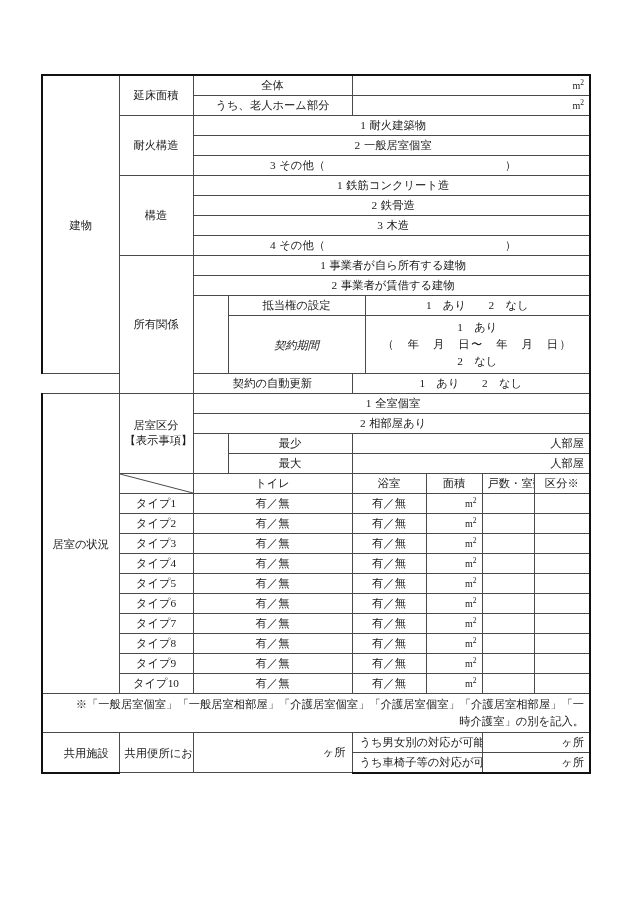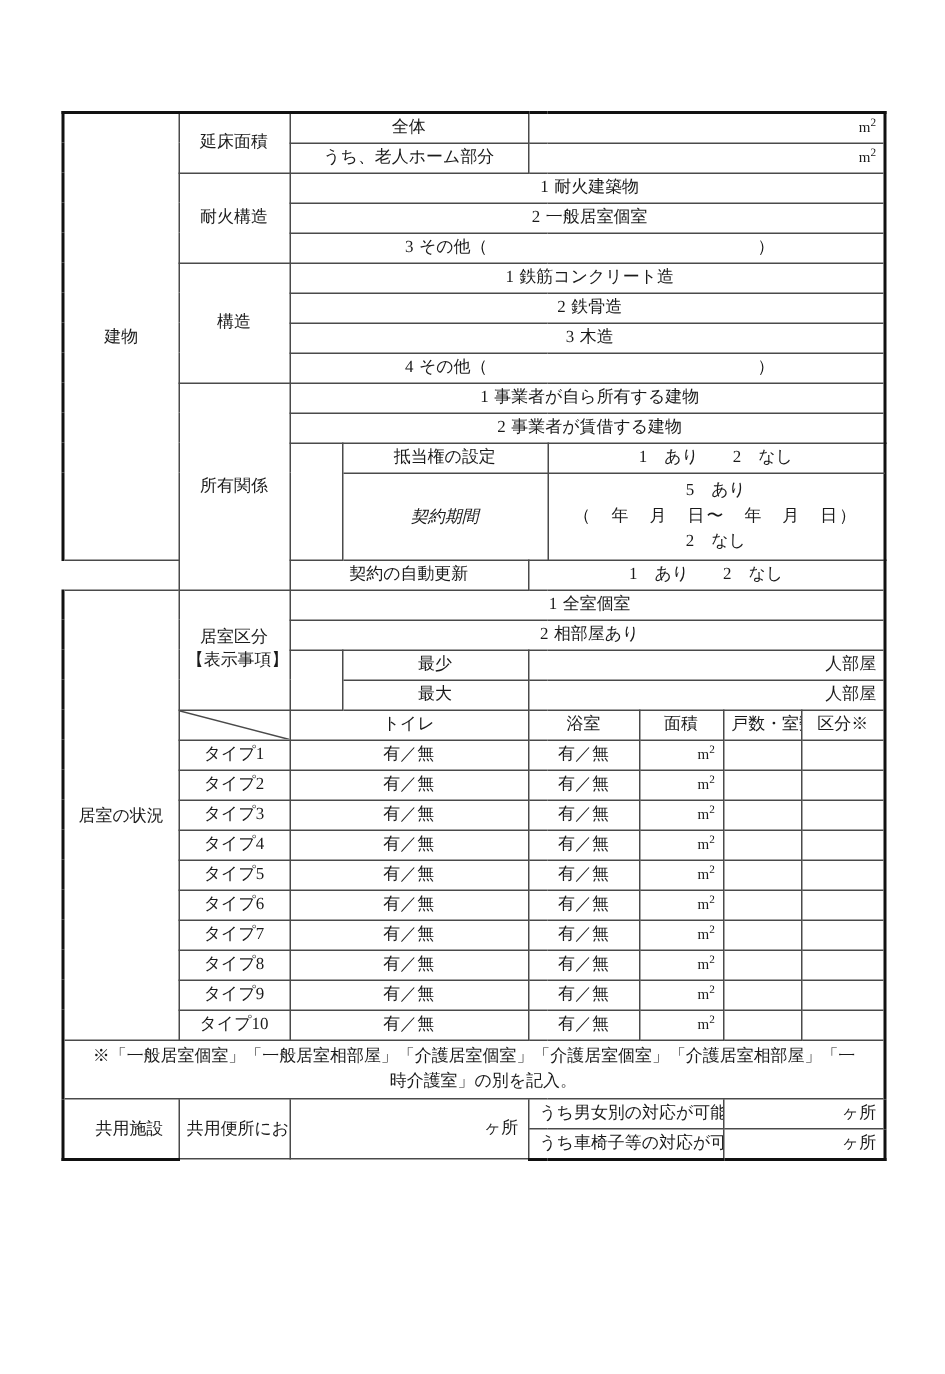--- a/index.html
+++ b/index.html
@@ -85,21 +85,21 @@
     width: 100%;
     height: 100%;
     display: block;
   }
 
   .note {
     font-size: 11.3px;
     line-height: 1.5;
     white-space: normal;
     padding: 4px 6px 5px 6px;
-    text-align: center;
+    text-align: right;
   }
   .note .hang {
     display: block;
     padding-left: 1.1em;
     text-indent: -1.1em;
   }
 
   .wrap2 {
     white-space: normal;
     line-height: 1.5;
@@ -176,21 +176,21 @@
     <tr>
       <td style="border-left:none;border-top:none;border-bottom:none;"></td>
       <td colspan="2" class="l pad-l">抵当権の設定</td>
       <td colspan="5" class="l frame-right pad-l">1　あり　　2　なし</td>
     </tr>
 
     <tr>
       <td style="border-left:none;border-top:none;border-bottom:none;"></td>
       <td colspan="2" class="l top pad-l" style="padding-top:4px;font-style:italic;">契約期間</td>
       <td colspan="5" class="l frame-right pad-l stack" style="padding-top:3px;padding-bottom:3px;white-space:normal;">
-        <div>5　あり</div>
+        <div>1　あり</div>
         <div class="indent-date">（　年　月　日〜　年　月　日）</div>
         <div>2　なし</div>
       </td>
     </tr>
 
     <tr>
       <td style="border-left:none;border-top:none;border-bottom:none;"></td>
       <td colspan="2" class="l pad-l">契約の自動更新</td>
       <td colspan="5" class="l frame-right pad-l">1　あり　　2　なし</td>
     </tr>

